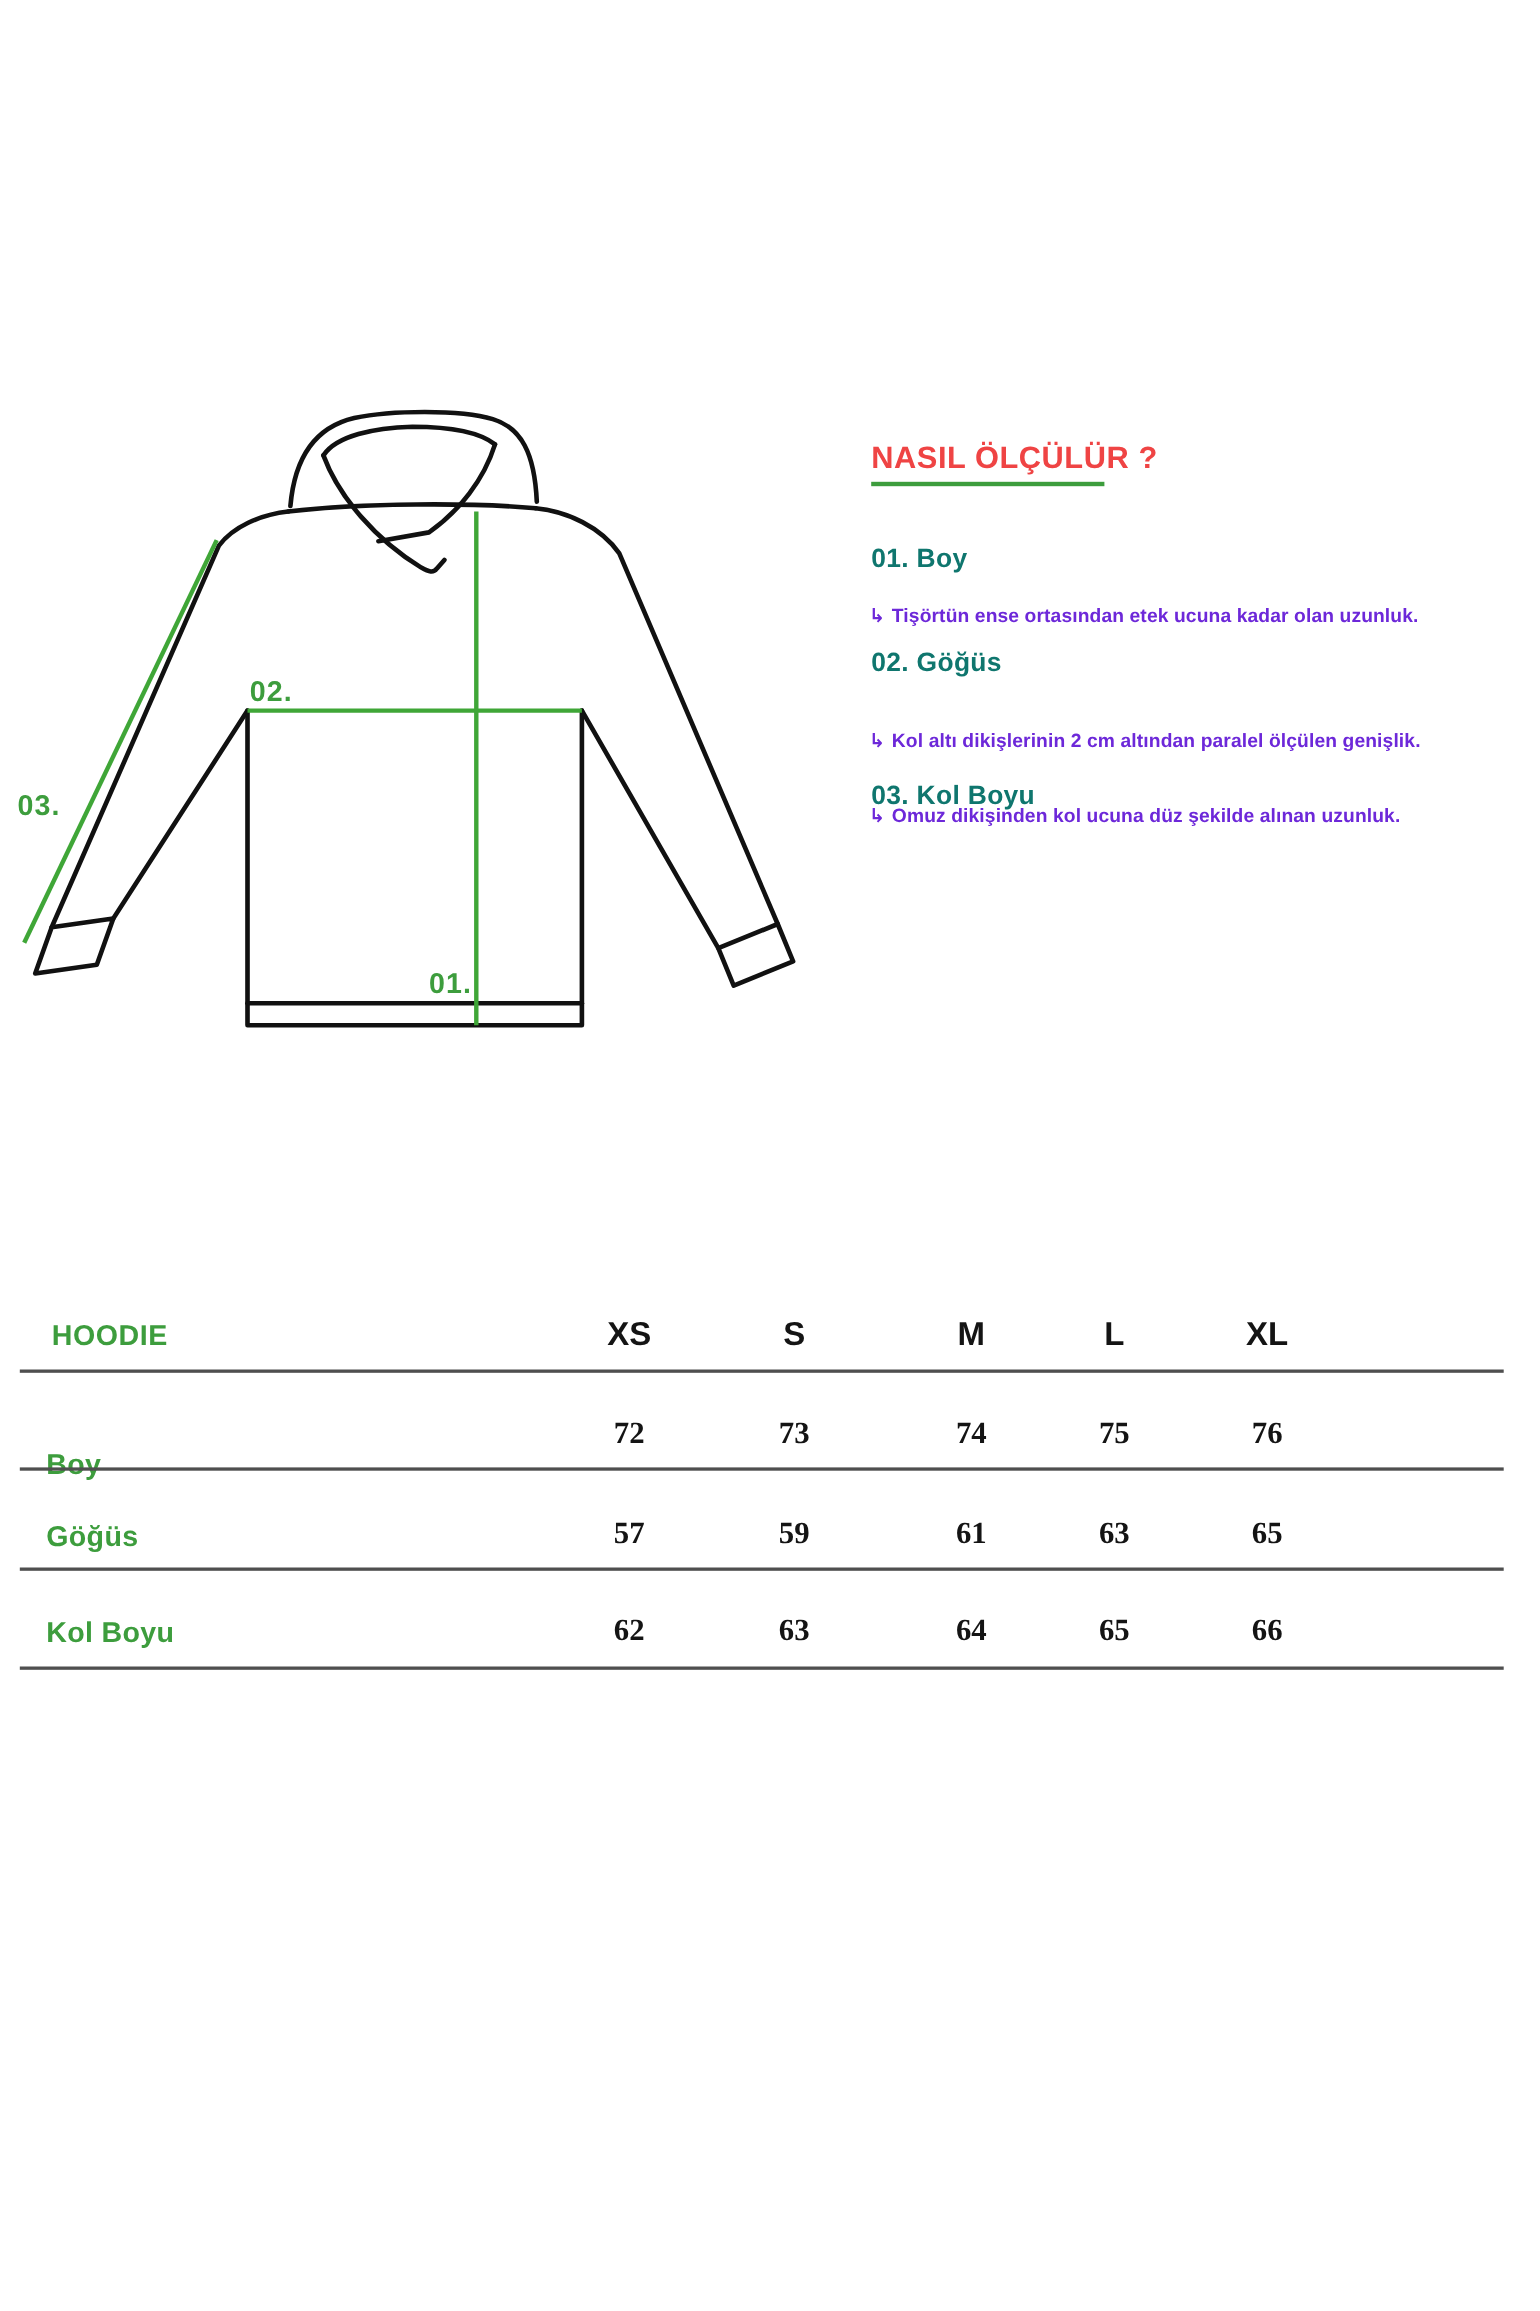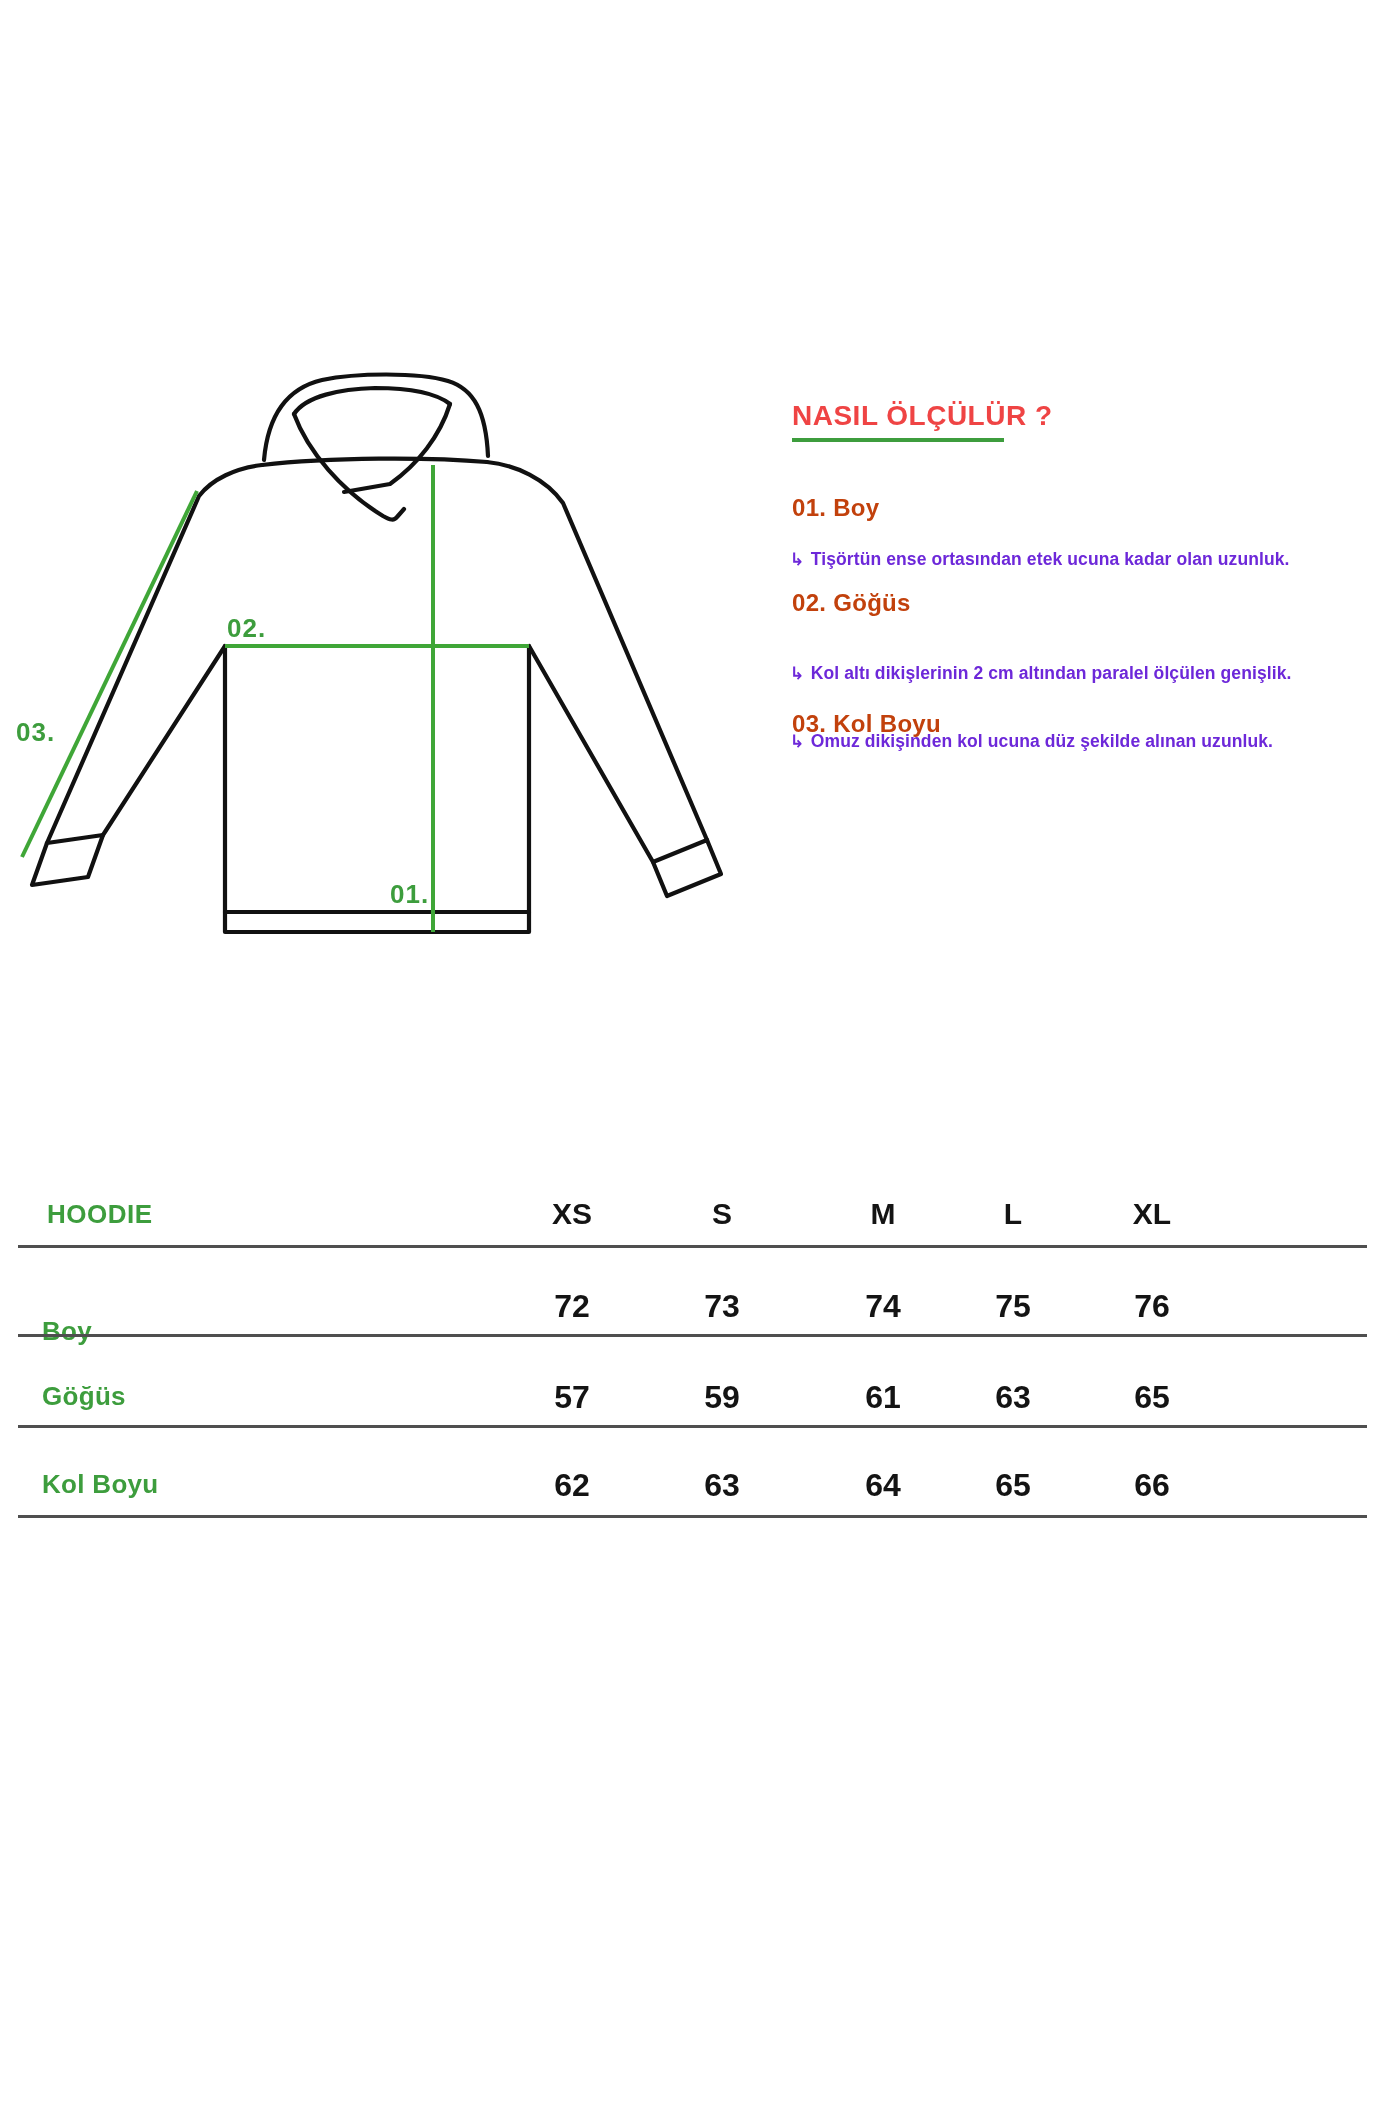--- a/index.html
+++ b/index.html
@@ -17,21 +17,21 @@
   .guide-title{
     left:792px; top:400px;
     font-size:28px; font-weight:bold; letter-spacing:0.5px;
     color:#ef4444;
   }
   .guide-underline{
     left:792px; top:438px; width:212px; height:4px;
     background:#3d9d3d;
   }
   .guide-heading{
-    font-size:24px; font-weight:bold; color:#c2410c; letter-spacing:0.3px;text-align:right;
+    font-size:24px; font-weight:bold; color:#0f766e; letter-spacing:0.3px;text-align:right;
   }
   .guide-desc{
     font-size:17.5px; font-weight:600; color:#6d28d9; letter-spacing:0.1px;
     white-space:nowrap;
   }
   .guide-desc .arrow{margin-right:6px; font-weight:bold;}
   .gh1{left:792px; top:494px;}
   .gd1{left:790px; top:549px;}
   .gh2{left:792px; top:589px;}
   .gd2{left:790px; top:649px;margin-top:14px;}
@@ -42,21 +42,21 @@
   .t-product{
     left:47px; top:1199px;
     font-size:26px; font-weight:bold; letter-spacing:0.5px; color:#3d9d3d;text-align:right;
   }
   .t-colhead{ top:1197px; font-size:30px; font-weight:bold; color:#141414; }
   .t-rule{ left:18px; width:1349px; height:3px; background:#4f4f4f; }
   .r1{top:1245px;} .r2{top:1334px;} .r3{top:1425px;} .r4{top:1515px;}
   .t-rowlabel{
     left:42px; font-size:26px; font-weight:bold; color:#3d9d3d; letter-spacing:0.3px;
   }
-  .t-cell{ font-size:32px; font-weight:bold; color:#141414; }
+  .t-cell{ font-size:28px; font-weight:bold; color:#141414;font-family:Liberation Serif, serif; }
   .cw{ width:84px; text-align:center; }
   .c0{left:530px;} .c1{left:680px;} .c2{left:841px;} .c3{left:971px;} .c4{left:1110px;}
   .rowBoy{top:1288px;} .rowGogus{top:1379px;} .rowKol{top:1467px;}
   .lblBoy{top:1290px;margin-top:26px;} .lblGogus{top:1381px;} .lblKol{top:1469px;}
 
   
   svg text{
     font-family:"Liberation Sans","DejaVu Sans",sans-serif;
     font-weight:bold; font-size:26px; fill:#3d9d3d; letter-spacing:1px;
   }

